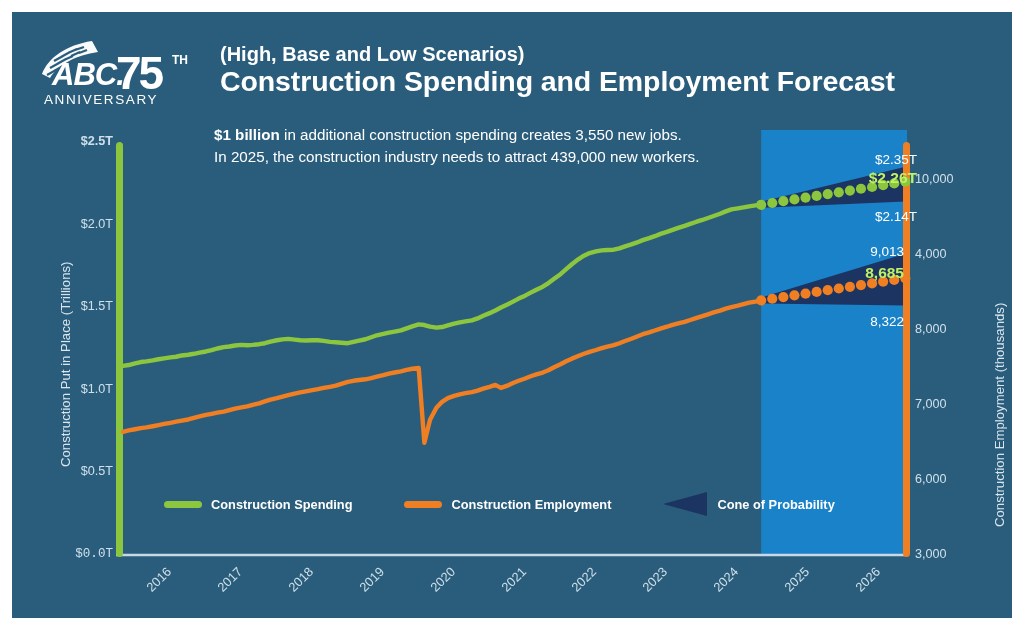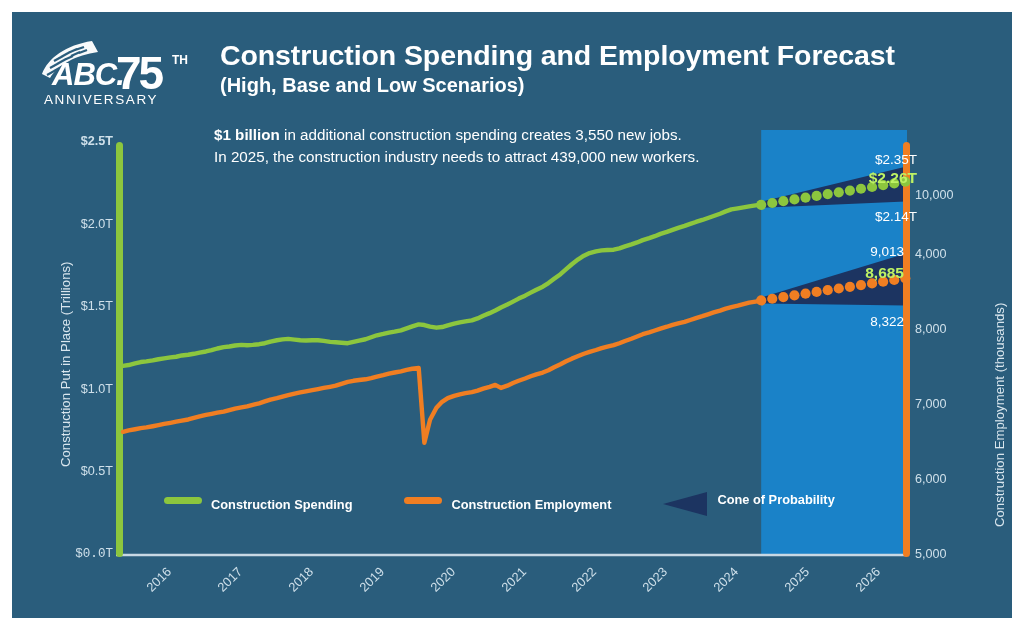--- a/index.html
+++ b/index.html
@@ -62,21 +62,21 @@
     white-space:nowrap; transform-origin:100% 0;
     transform:rotate(-45deg); text-align:right;
   }
 
   
   #legend {
     position:absolute; left:152px; top:480px;
     display:flex; align-items:center; gap:0;
     font-size:12.8px; font-weight:bold; color:#ffffff;
   }
-  .lg-item { display:flex; align-items:flex-start; }
+  .lg-item { display:flex; align-items:center; }
   .lg-swatch { width:38px; height:7px; border-radius:4px; margin-right:9px; }
   .lg-label { white-space:nowrap; }
   .lg-gap { width:52px; }
   .lg-cone {
     width:0; height:0; margin-right:10px;
     border-top:12px solid transparent;
     border-bottom:12px solid transparent;
     border-right:44px solid #1c3461;
   }
 
@@ -108,22 +108,22 @@
 
         <text x="84" y="61" font-family="Liberation Sans, sans-serif" font-size="46" font-weight="bold" letter-spacing="-3" fill="#ffffff">75</text>
         <text x="140" y="36" font-family="Liberation Sans, sans-serif" font-size="12" font-weight="bold" fill="#ffffff">TH</text>
 
         <text x="12" y="76" font-family="Liberation Sans, sans-serif" font-size="13.5" letter-spacing="1.6" fill="#ffffff">ANNIVERSARY</text>
       </g>
     </svg>
   </div>
 
   <div id="title-block">
+    <div id="sub-title">(High, Base and Low Scenarios)</div>
     <div id="main-title">Construction Spending and Employment Forecast</div>
-    <div id="sub-title">(High, Base and Low Scenarios)</div>
   </div>
 
   <div id="callout">
     <div><b>$1 billion</b><span> in additional construction spending creates 3,550 new jobs.</span></div>
     <div>In 2025, the construction industry needs to attract 439,000 new workers.</div>
   </div>
 
   <svg id="plot" viewBox="0 0 1000 606">
 
     <rect id="forecast-region" x="749.1818181818182" y="118" width="145.81818181818176" height="425" fill="#1a82c8"></rect>
@@ -177,26 +177,26 @@
 
   <div id="yticks-left">
       <div class="ytick left" style="top: 535px; font-family: Liberation Mono, monospace;">$0.0T</div>
       <div class="ytick left" style="top: 452.4px;">$0.5T</div>
       <div class="ytick left" style="top: 369.8px;">$1.0T</div>
       <div class="ytick left" style="top: 287.2px;">$1.5T</div>
       <div class="ytick left" style="top: 204.6px;">$2.0T</div>
       <div class="ytick left" style="top: 122px; font-weight: bold;">$2.5T</div>
     </div>
   <div id="yticks-right">
-      <div class="ytick right" style="left: 903px; top: 535px;">5,000</div>
+      <div class="ytick right" style="left: 903px; top: 535px;">3,000</div>
       <div class="ytick right" style="left: 903px; top: 459.909px;">6,000</div>
       <div class="ytick right" style="left: 903px; top: 384.818px;">7,000</div>
       <div class="ytick right" style="left: 903px; top: 309.727px;">8,000</div>
       <div class="ytick right" style="left: 903px; top: 234.636px;">4,000</div>
-      <div class="ytick right" style="left: 903px; top: 159.545px; margin-top: 16px;">10,000</div>
+      <div class="ytick right" style="left: 903px; top: 159.545px;">10,000</div>
     </div>
   <div id="xticks">
       <div class="xtick" style="left: 123px; top: 552px;">2016</div>
       <div class="xtick" style="left: 193.909px; top: 552px;">2017</div>
       <div class="xtick" style="left: 264.818px; top: 552px;">2018</div>
       <div class="xtick" style="left: 335.727px; top: 552px;">2019</div>
       <div class="xtick" style="left: 406.636px; top: 552px;">2020</div>
       <div class="xtick" style="left: 477.545px; top: 552px;">2021</div>
       <div class="xtick" style="left: 548.455px; top: 552px;">2022</div>
       <div class="xtick" style="left: 619.364px; top: 552px;">2023</div>

